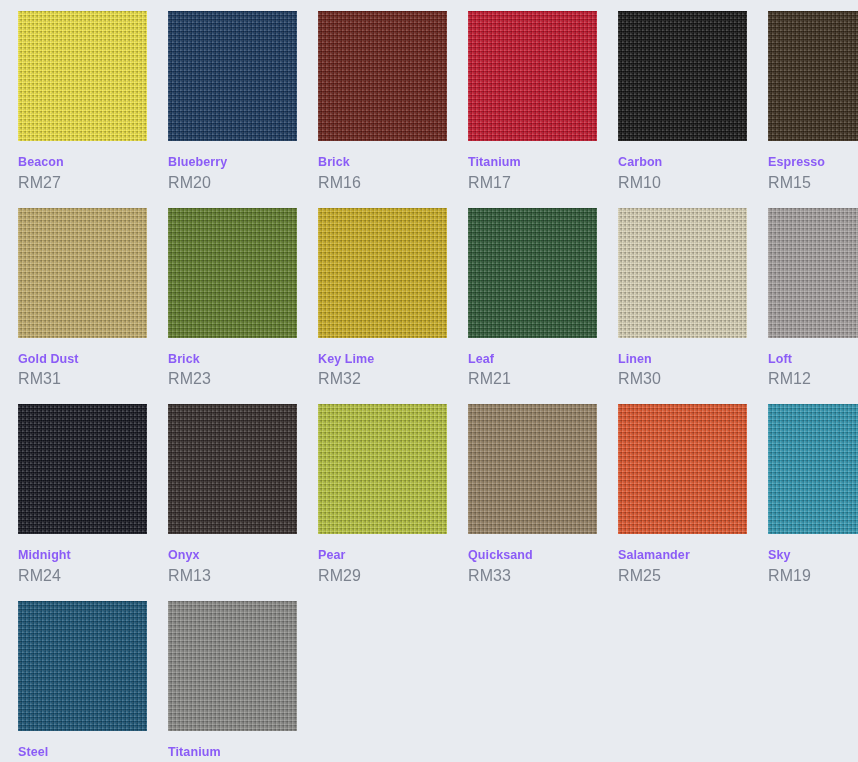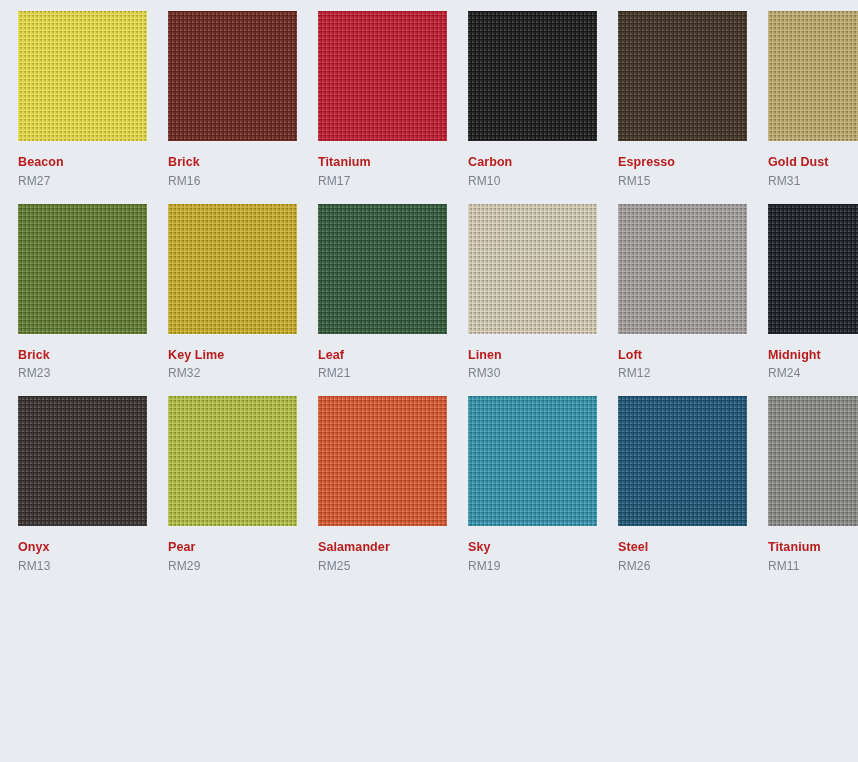--- a/index.html
+++ b/index.html
@@ -62,43 +62,48 @@
         rgba(255,255,255,0.07) 0px, rgba(255,255,255,0.07) 1px,
         rgba(0,0,0,0.07) 1px, rgba(0,0,0,0.07) 2px),
       repeating-linear-gradient(90deg,
         rgba(255,255,255,0.05) 0px, rgba(255,255,255,0.05) 1px,
         rgba(0,0,0,0.06) 1px, rgba(0,0,0,0.06) 2px);
   }
 
   .swatch-name {
     font-size: 12.5px;
     font-weight: bold;
-    color: #b91c1c;
+    color: #8b5cf6;
     line-height: 1;
     padding-top: 15px;
     letter-spacing: 0.1px;
   }
 
   .swatch-code {
-    font-size: 12px;
+    font-size: 16px;
     font-weight: normal;
     color: #7b828e;
     line-height: 1;
     padding-top: 6px;
     letter-spacing: 0.1px;
   }
 </style>
 </head>
 <body>
 
 <div class="palette-grid">
     <div class="swatch-card">
       <div class="swatch-chip" style="background-color: rgb(239, 227, 66);"></div>
       <div class="swatch-name">Beacon</div>
       <div class="swatch-code">RM27</div>
+    </div>
+    <div class="swatch-card">
+      <div class="swatch-chip" style="background-color: rgb(23, 54, 92);"></div>
+      <div class="swatch-name">Blueberry</div>
+      <div class="swatch-code">RM20</div>
     </div>
     <div class="swatch-card">
       <div class="swatch-chip" style="background-color: rgb(106, 32, 24);"></div>
       <div class="swatch-name">Brick</div>
       <div class="swatch-code">RM16</div>
     </div>
     <div class="swatch-card">
       <div class="swatch-chip" style="background-color: rgb(196, 19, 42);"></div>
       <div class="swatch-name">Titanium</div>
       <div class="swatch-code">RM17</div>
@@ -152,20 +157,25 @@
       <div class="swatch-chip" style="background-color: rgb(51, 43, 41);"></div>
       <div class="swatch-name">Onyx</div>
       <div class="swatch-code">RM13</div>
     </div>
     <div class="swatch-card">
       <div class="swatch-chip" style="background-color: rgb(182, 195, 62);"></div>
       <div class="swatch-name">Pear</div>
       <div class="swatch-code">RM29</div>
     </div>
     <div class="swatch-card">
+      <div class="swatch-chip" style="background-color: rgb(150, 130, 100);"></div>
+      <div class="swatch-name">Quicksand</div>
+      <div class="swatch-code">RM33</div>
+    </div>
+    <div class="swatch-card">
       <div class="swatch-chip" style="background-color: rgb(224, 84, 42);"></div>
       <div class="swatch-name">Salamander</div>
       <div class="swatch-code">RM25</div>
     </div>
     <div class="swatch-card">
       <div class="swatch-chip" style="background-color: rgb(46, 150, 176);"></div>
       <div class="swatch-name">Sky</div>
       <div class="swatch-code">RM19</div>
     </div>
     <div class="swatch-card">

